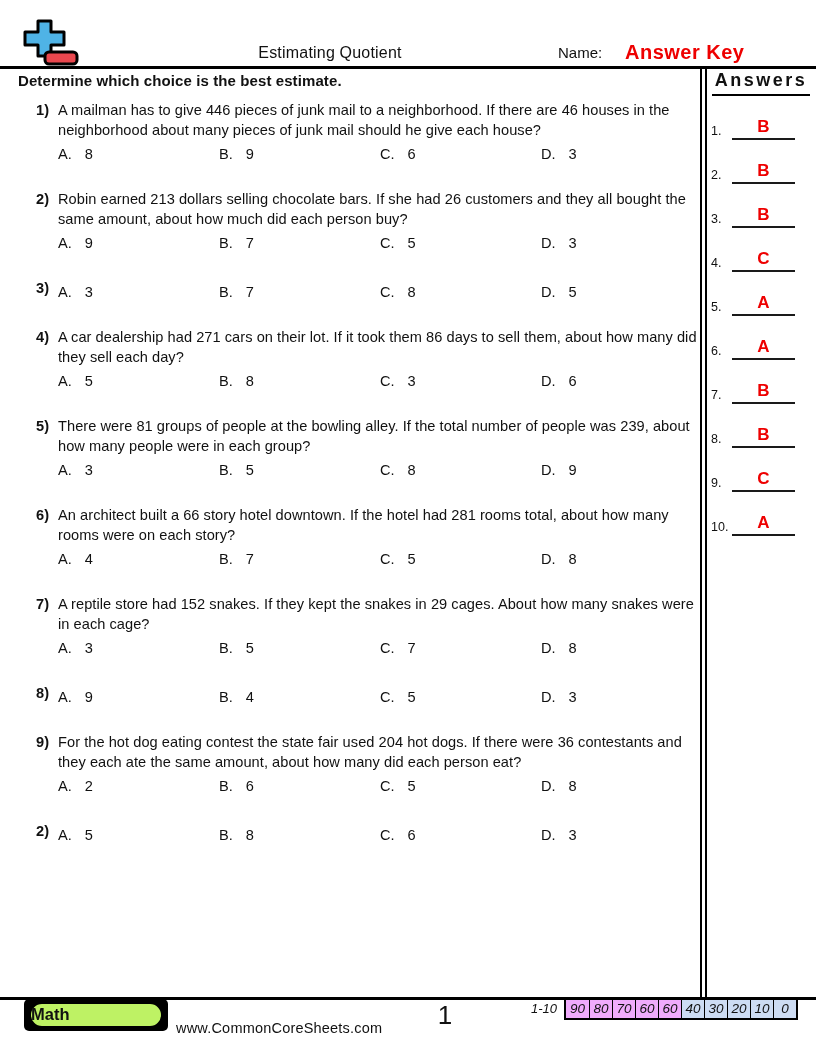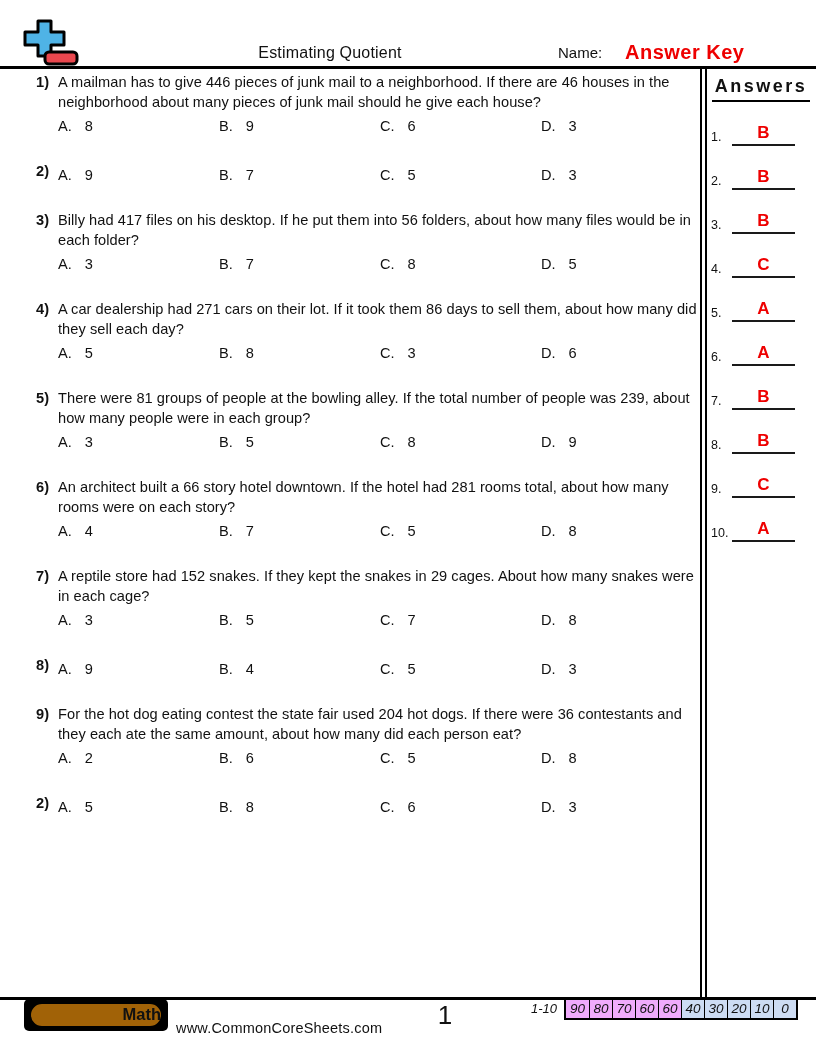--- a/index.html
+++ b/index.html
@@ -31,36 +31,36 @@
   .question{display:flex;margin-bottom:25px;}
   .qnum{flex:none;width:40px;text-align:right;padding-right:9px;
         font-weight:bold;font-size:14.6px;line-height:20px;}
   .qbody{flex:1;max-width:642px;}
   .qtext{font-size:14.6px;line-height:20px;letter-spacing:0.05px;}
   .choices{display:flex;margin-top:4px;font-size:14.6px;line-height:20px;}
   .choice{flex:none;width:161px;display:flex;}
   .choice:last-child{flex:1;}
   .choice-label{margin-right:13px;}
 
-  .answers-col{flex:none;width:116px;border-left:7px double #000;padding-top:7px;}
+  .answers-col{flex:none;width:116px;border-left:7px double #000;padding-top:1px;}
   .answers-title{margin:0 6px 0 5px;text-align:center;font-size:18px;font-weight:bold;
                  letter-spacing:2.5px;border-bottom:2px solid #000;padding-bottom:3px;}
   #answer-list{padding-top:0px;}
   .answer-item{display:flex;align-items:flex-end;height:44px;padding-left:4px;}
   .ans-num{flex:none;width:21px;font-size:12.5px;line-height:15px;padding-bottom:1px;}
   .ans-blank{flex:none;width:63px;border-bottom:2px solid #1a1a1a;text-align:center;}
   .ans-letter{display:inline-block;color:var(--answer-red);font-weight:bold;
               font-size:17px;line-height:19px;padding-bottom:2px;}
 
   
   footer{position:absolute;left:0;right:0;top:997px;bottom:0;border-top:3px solid #000;}
   .math-badge{position:absolute;left:24px;top:-1px;width:144px;height:32px;
               background:#000;border-radius:5px;z-index:2;}
-  .math-pill{position:absolute;left:5px;right:5px;top:3px;bottom:3px;background:#a16207;
-             border:2.5px solid #000;border-radius:14px;text-align:right;
+  .math-pill{position:absolute;left:5px;right:5px;top:3px;bottom:3px;background:#bef264;
+             border:2.5px solid #000;border-radius:14px;text-align:left;
              font-weight:bold;font-size:16.5px;line-height:21px;}
   .website{position:absolute;left:176px;top:11px;font-size:14.5px;letter-spacing:0.2px;margin-top:9px;}
   .page-num{position:absolute;left:400px;top:0px;width:90px;text-align:center;font-size:26px;}
   .score-strip{position:absolute;right:18px;top:-2px;display:flex;align-items:flex-start;font-style:italic;}
   .score-label{font-size:13px;margin-right:7px;margin-top:3px;}
   .score-table{display:flex;border:2px solid #000;}
   .score-cell{width:23px;height:18px;border-left:1.5px solid #000;text-align:center;
               font-size:13.5px;line-height:18px;background:#f0abfc;}
   .score-cell:first-child{border-left:none;}
   .score-cell.hl{background:var(--score-highlight);}
@@ -75,20 +75,21 @@
       <path d="M16 3 h13 v11 h13 v13 h-13 v11 h-13 v-11 h-13 v-13 h13 z" fill="var(--logo-blue)" stroke="#000" stroke-width="3" stroke-linejoin="round" rx="2"></path>
       <rect x="23" y="34" width="32" height="12" rx="4" fill="var(--logo-red)" stroke="#000" stroke-width="3"></rect>
     </svg>
     <div class="ws-title">Estimating Quotient</div>
     <span class="name-label">Name:</span>
     <span class="answer-key">Answer Key</span>
   </header>
 
   <div class="main">
     <section class="content">
+      <p class="instructions">Determine which choice is the best estimate.</p>
       <div id="questions">
   <div class="question">
     <div class="qnum">1)</div>
     <div class="qbody">
       <div class="qtext">A mailman has to give 446 pieces of junk mail to a neighborhood. If there are 46 houses in the neighborhood about many pieces of junk mail should he give each house?</div>
       <div class="choices">
         <div class="choice">
           <span class="choice-label">A.</span>
           <span class="choice-value">8</span>
         </div>
@@ -104,20 +105,21 @@
           <span class="choice-label">D.</span>
           <span class="choice-value">3</span>
         </div>
       </div>
     </div>
   </div>
 
   <div class="question">
     <div class="qnum">2)</div>
     <div class="qbody">
+      <div class="qtext">Robin earned 213 dollars selling chocolate bars. If she had 26 customers and they all bought the same amount, about how much did each person buy?</div>
       <div class="choices">
         <div class="choice">
           <span class="choice-label">A.</span>
           <span class="choice-value">9</span>
         </div>
         <div class="choice">
           <span class="choice-label">B.</span>
           <span class="choice-value">7</span>
         </div>
         <div class="choice">
@@ -128,21 +130,20 @@
           <span class="choice-label">D.</span>
           <span class="choice-value">3</span>
         </div>
       </div>
     </div>
   </div>
 
   <div class="question">
     <div class="qnum">3)</div>
     <div class="qbody">
-      <div class="qtext">Billy had 417 files on his desktop. If he put them into 56 folders, about how many files would be in each folder?</div>
       <div class="choices">
         <div class="choice">
           <span class="choice-label">A.</span>
           <span class="choice-value">3</span>
         </div>
         <div class="choice">
           <span class="choice-label">B.</span>
           <span class="choice-value">7</span>
         </div>
         <div class="choice">

